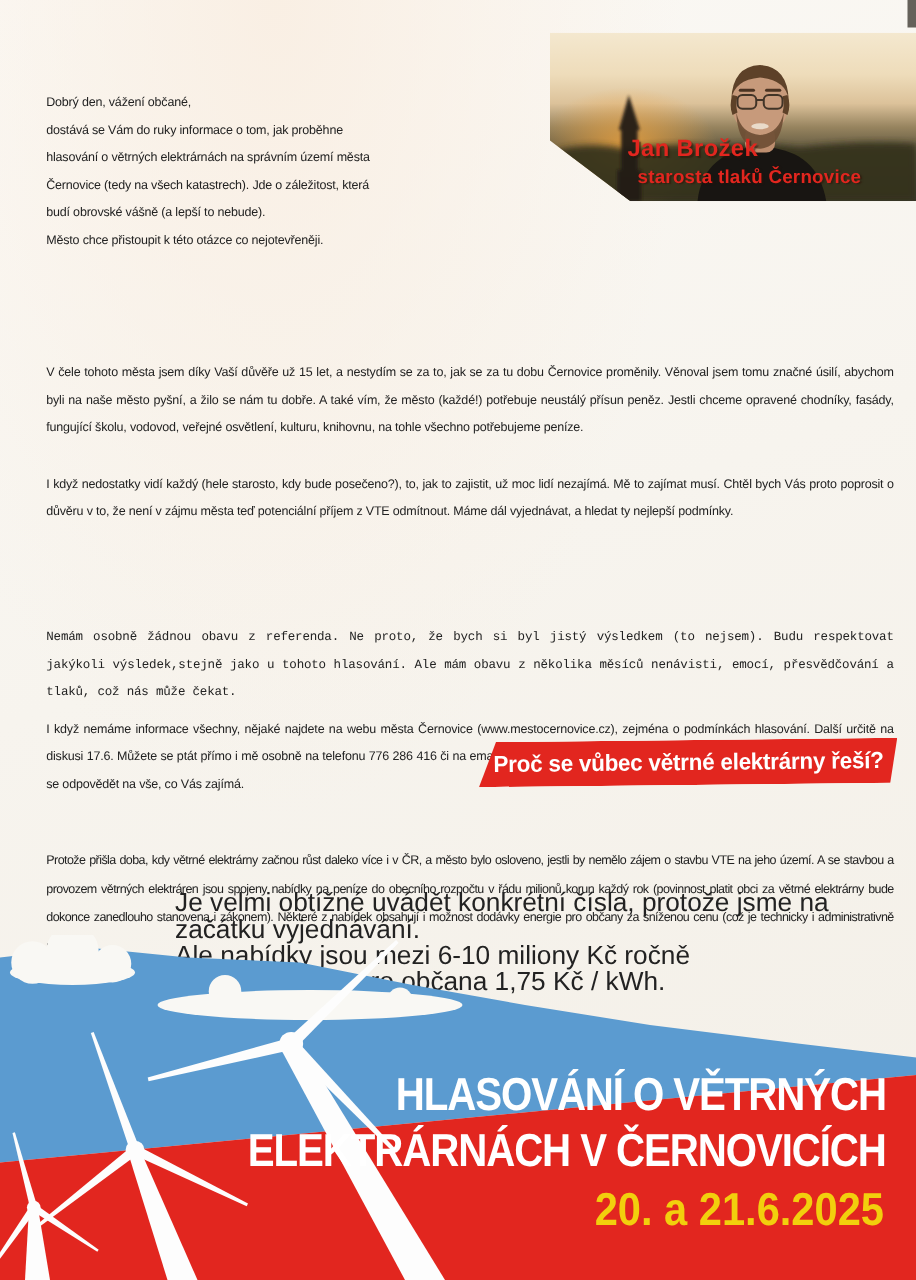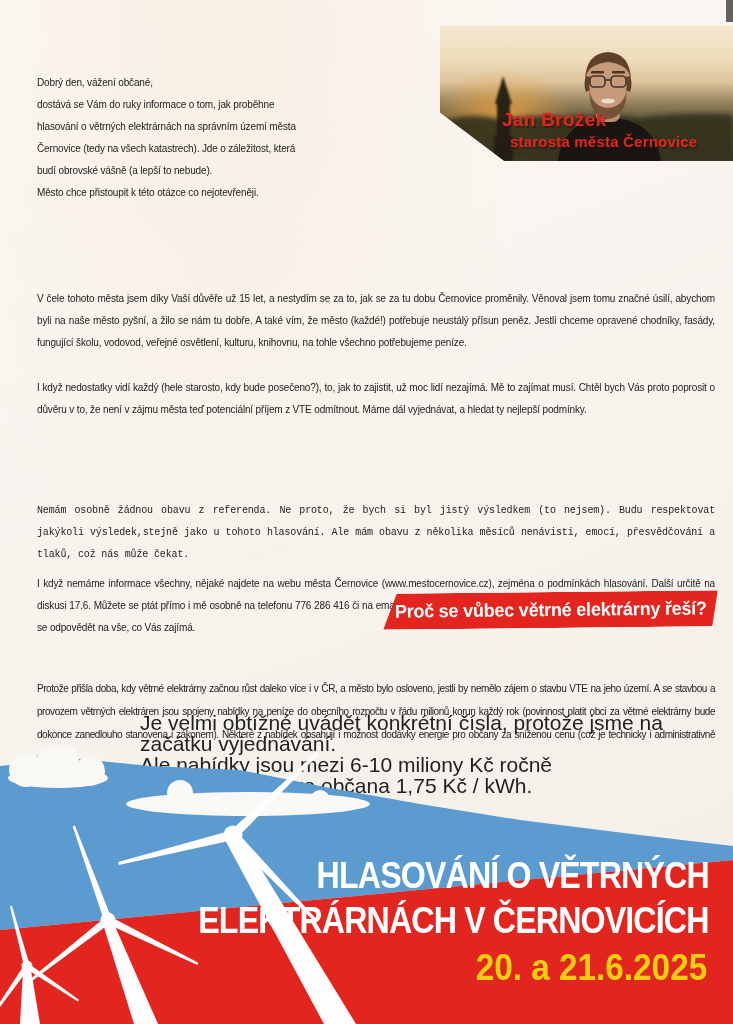--- a/index.html
+++ b/index.html
@@ -124,21 +124,21 @@
           <rect x="150" y="50" width="15" height="11" rx="4"></rect>
           <rect x="171" y="50" width="15" height="11" rx="4"></rect>
           <line x1="165" y1="54" x2="171" y2="54"></line>
         </g>
         <rect x="151" y="45" width="13" height="2.4" rx="1.2" fill="#4a3322"></rect>
         <rect x="172" y="45" width="13" height="2.4" rx="1.2" fill="#4a3322"></rect>
       </g>
     </svg>
     <div class="caption">
       <div class="cap1">Jan Brožek</div>
-      <div class="cap2">starosta města Černovice</div>
+      <div class="cap2">starosta tlaků Černovice</div>
     </div>
   </div>
 
   <div class="para pre narrow" style="top:36px;">Dobrý den, vážení občané,
 dostává se Vám do ruky informace o tom, jak proběhne
 hlasování o větrných elektrárnách na správním území města
 Černovice (tedy na všech katastrech). Jde o záležitost, která
 budí obrovské vášně (a lepší to nebude).
 Město chce přistoupit k této otázce co nejotevřeněji.</div>
 

